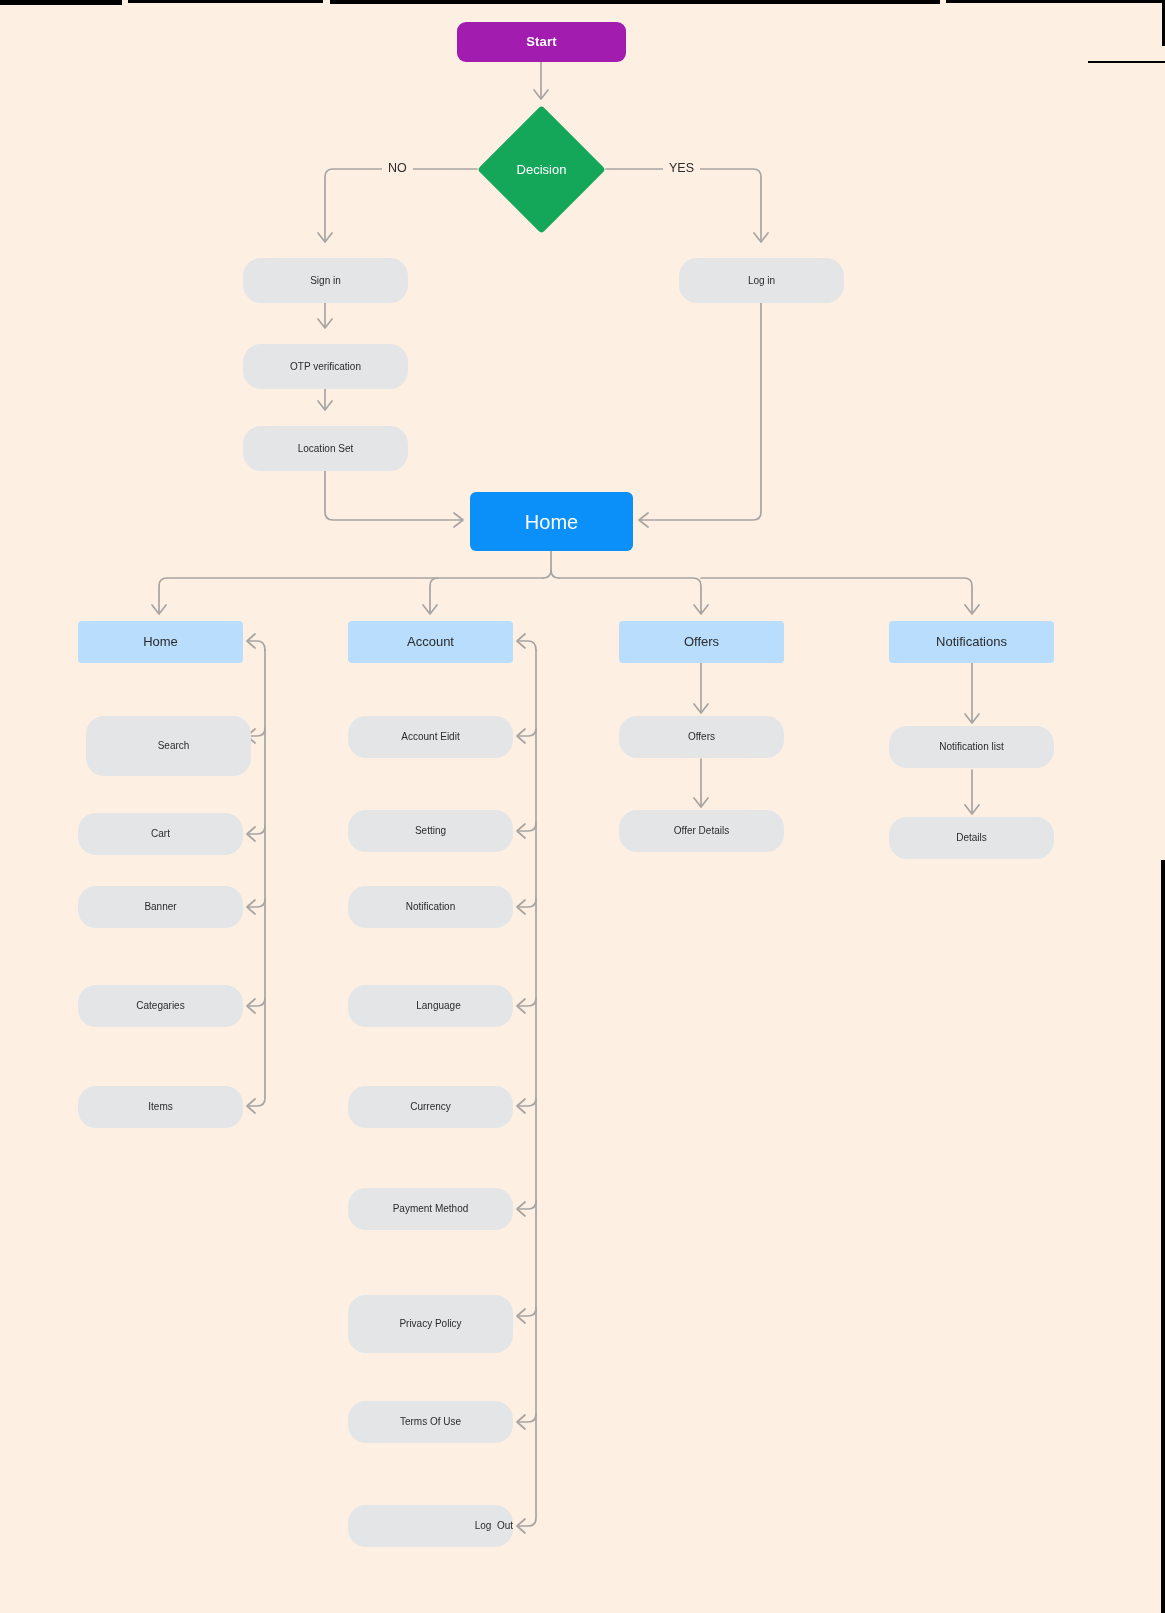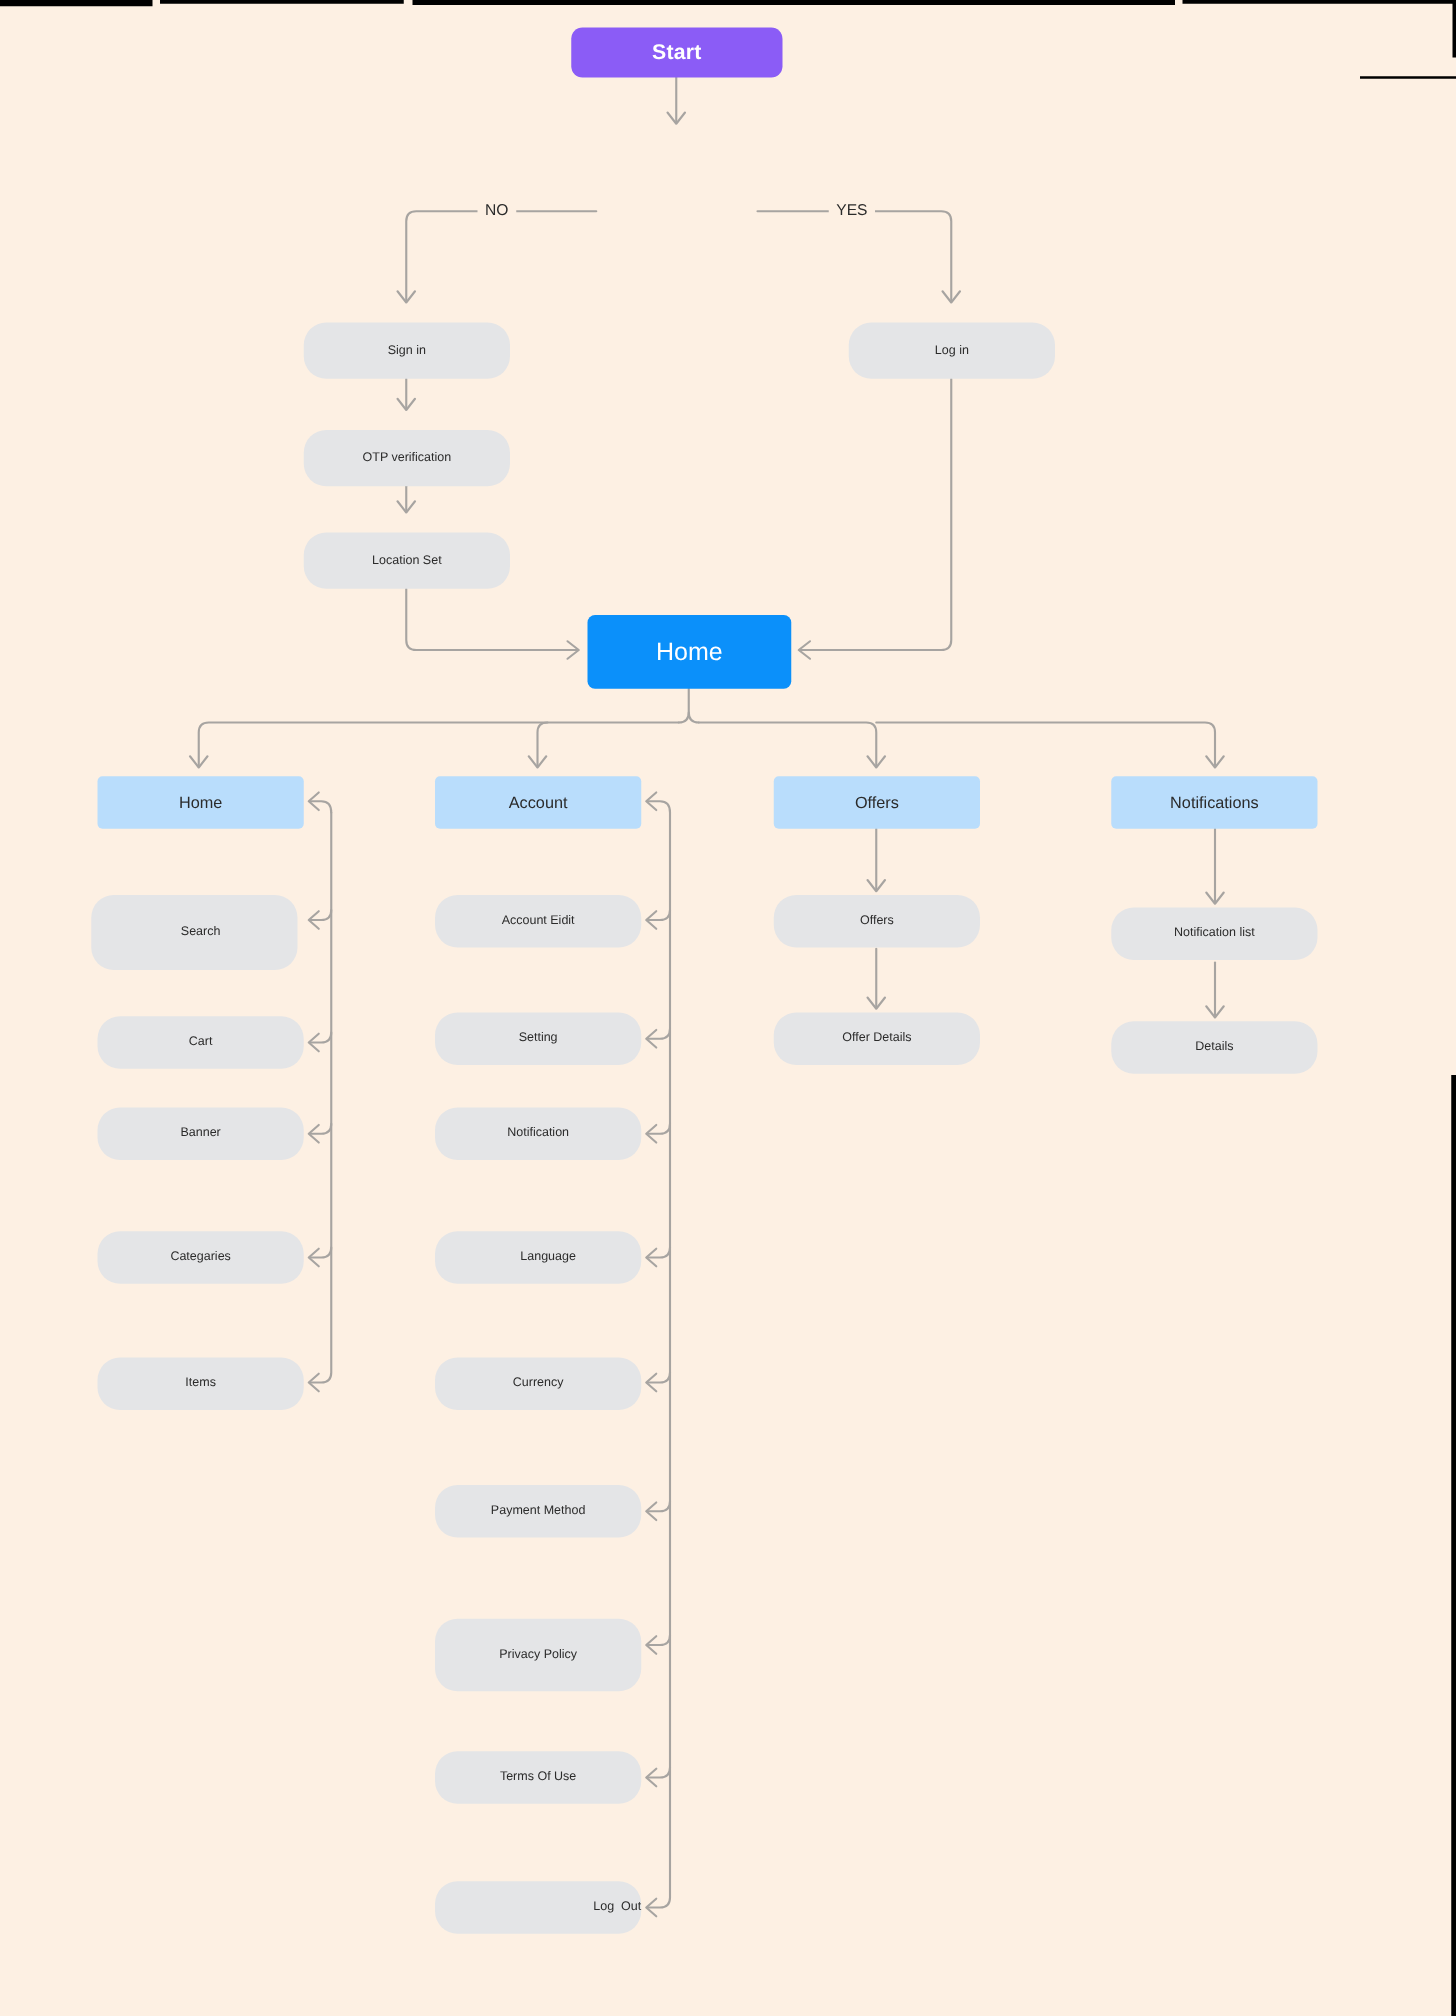--- a/index.html
+++ b/index.html
@@ -48,24 +48,24 @@
     position: absolute;
     box-sizing: border-box;
     display: flex;
     align-items: center;
     justify-content: center;
     text-align: center;
     line-height: 1.2;
     white-space: pre;
   }
   .node.start {
-    background: #8b5cf6;
+    background: #a21caf;
     border-radius: 9px;
     color: #ffffff;
-    font-size: 17px;
+    font-size: 13px;
     font-weight: bold;
     letter-spacing: .2px;
   }
   .node.decision-wrap {
     background: transparent;
   }
   .diamond {
     position: absolute;
     background: #14a75a;
     transform: rotate(45deg);
@@ -203,20 +203,24 @@
     <line x1="972" y1="663" x2="972" y2="722"></line>
     <path class="head" d="M 965 714 L 972 723 L 979 714"></path>
     <line x1="972" y1="770" x2="972" y2="813"></line>
     <path class="head" d="M 965 805 L 972 814 L 979 805"></path>
   </svg>
 
   <div class="node start" style="left:457px;top:22px;width:169px;height:40px;">
     <span>Start</span>
   </div>
 
+  <div class="node decision-wrap" style="left:477px;top:105px;width:129px;height:129px;">
+    <div class="diamond" style="left:19px;top:19px;width:91px;height:91px;"></div>
+    <div class="diamond-label">Decision</div>
+  </div>
 
   <div class="edgelabel" style="left:382px;top:161px;">NO</div>
   <div class="edgelabel" style="left:663px;top:161px;">YES</div>
 
   <div class="node grey" style="left:243px;top:258px;width:165px;height:45px;">
     <span>Sign in</span>
   </div>
   <div class="node grey" style="left:243px;top:344px;width:165px;height:45px;">
     <span>OTP verification</span>
   </div>
@@ -228,21 +232,21 @@
     <span>Log in</span>
   </div>
 
   <div class="node primary" style="left:470px;top:492px;width:163px;height:59px;">
     <span>Home</span>
   </div>
 
   <div class="node lightblue" style="left:78px;top:621px;width:165px;height:42px;">
     <span>Home</span>
   </div>
-  <div class="node grey" style="left:73px;top:716px;width:165px;height:60px;padding-left:10px;">
+  <div class="node grey" style="left:86px;top:716px;width:165px;height:60px;padding-left:10px;">
     <span>Search</span>
   </div>
   <div class="node grey" style="left:78px;top:813px;width:165px;height:42px;">
     <span>Cart</span>
   </div>
   <div class="node grey" style="left:78px;top:886px;width:165px;height:42px;">
     <span>Banner</span>
   </div>
   <div class="node grey" style="left:78px;top:985px;width:165px;height:42px;">
     <span>Categaries</span>

